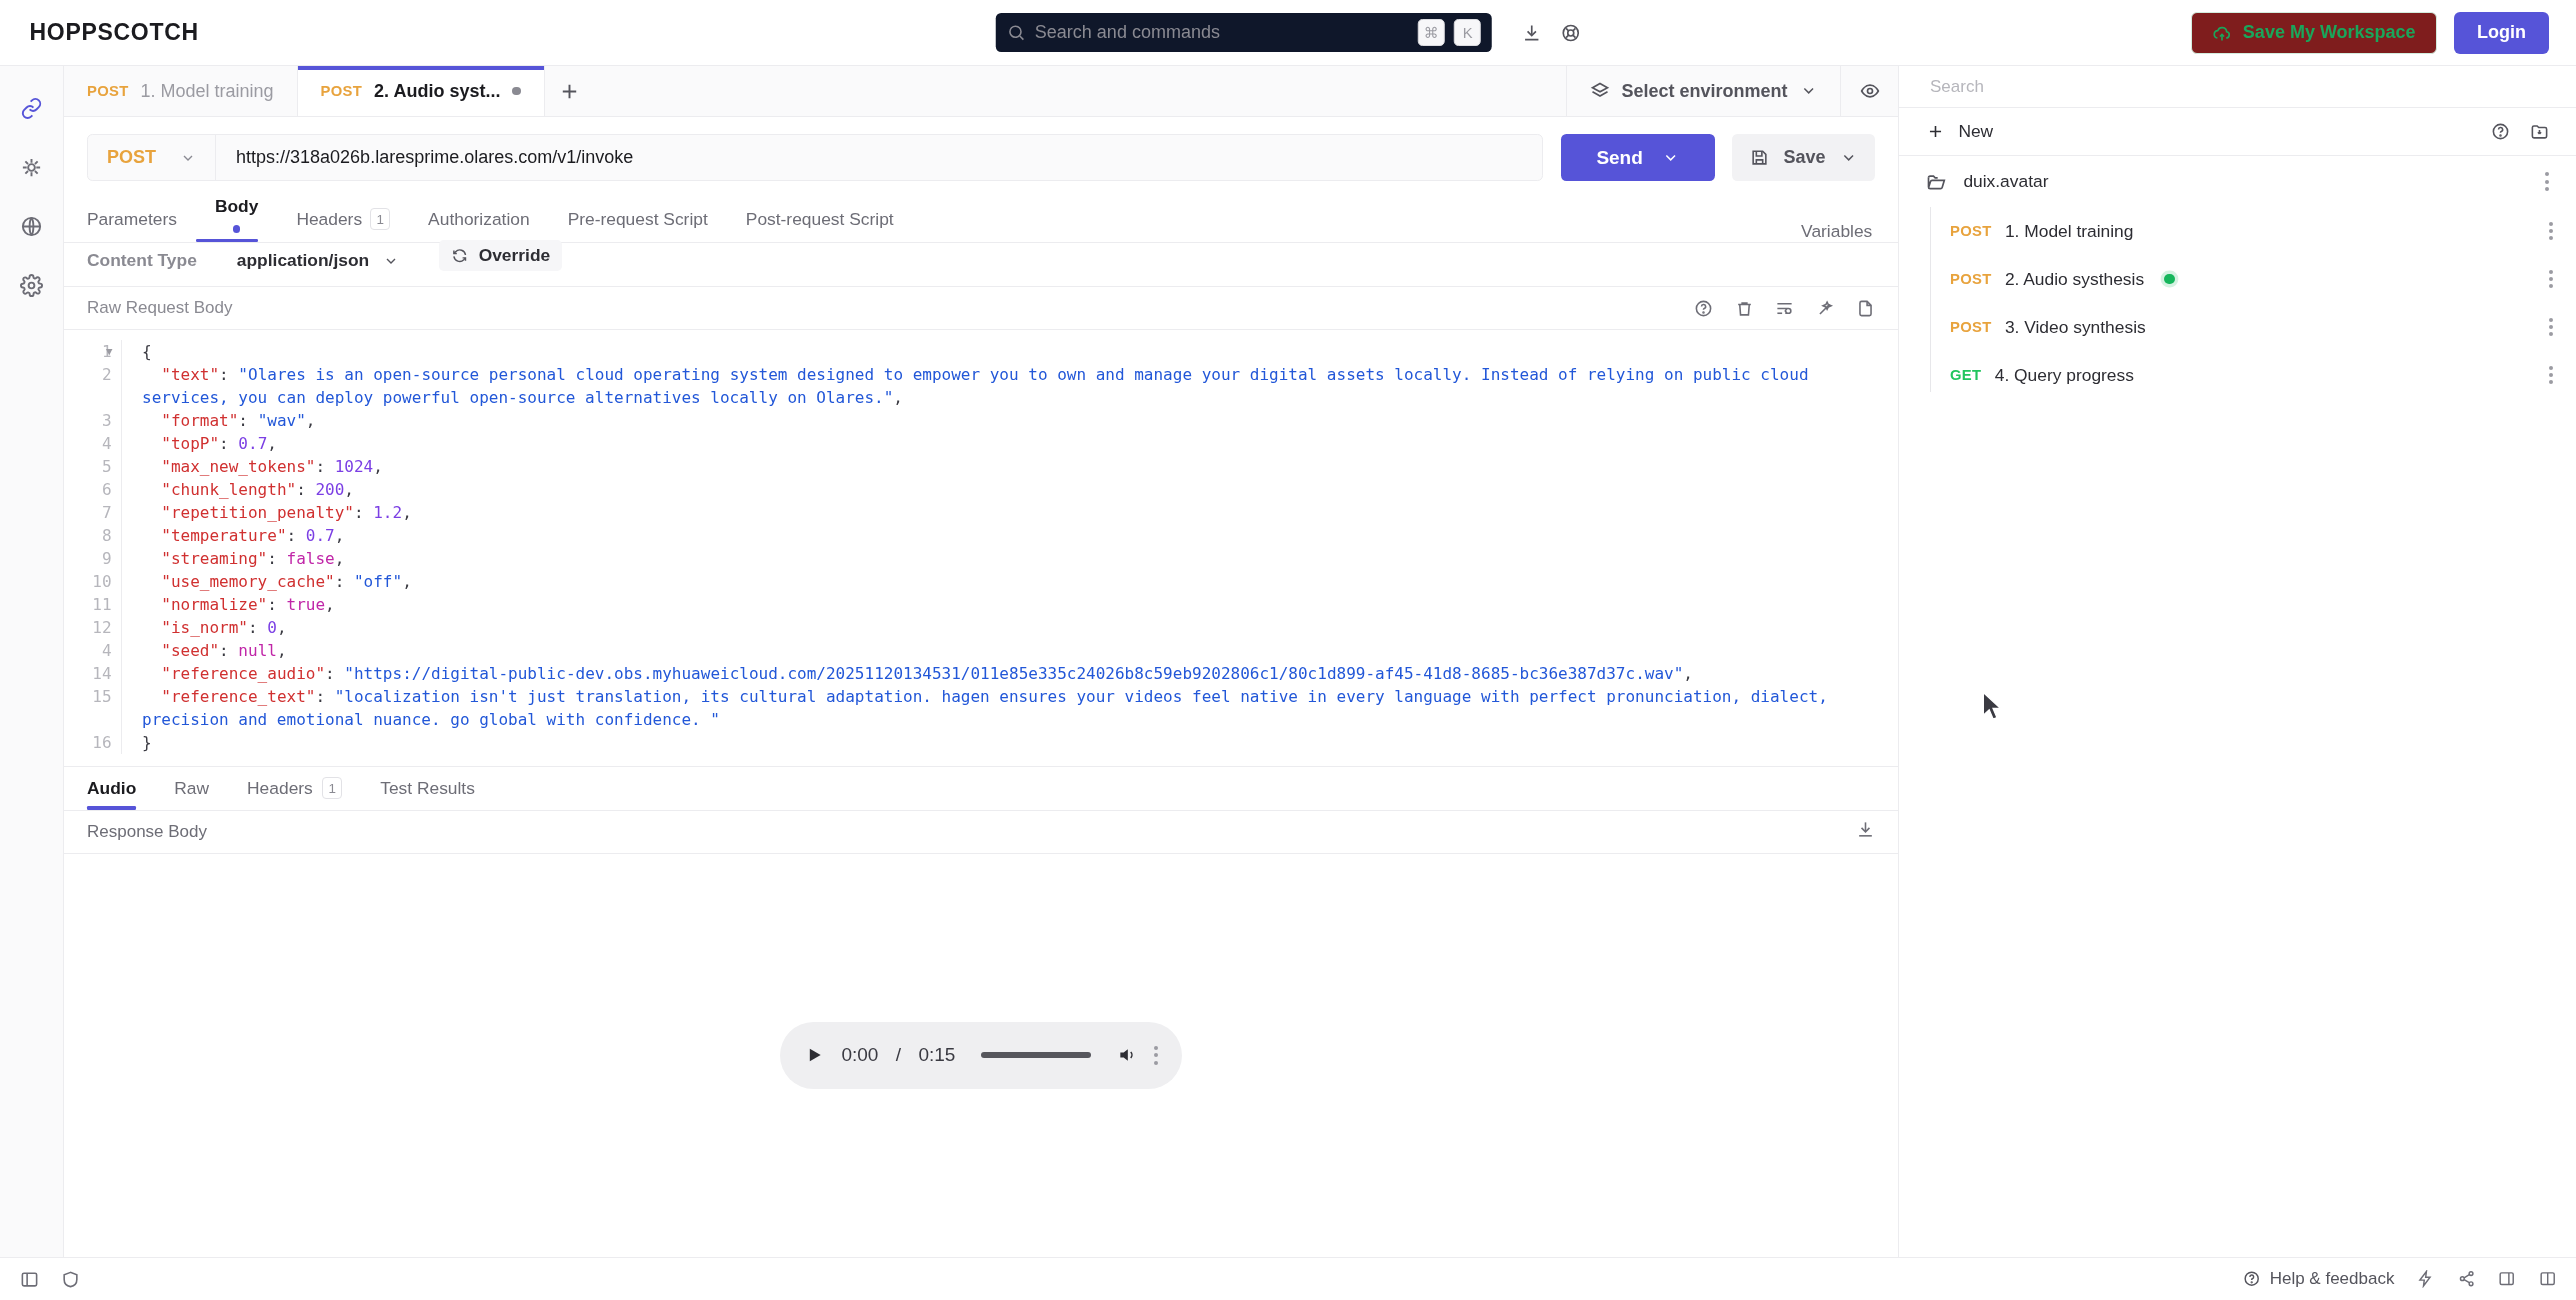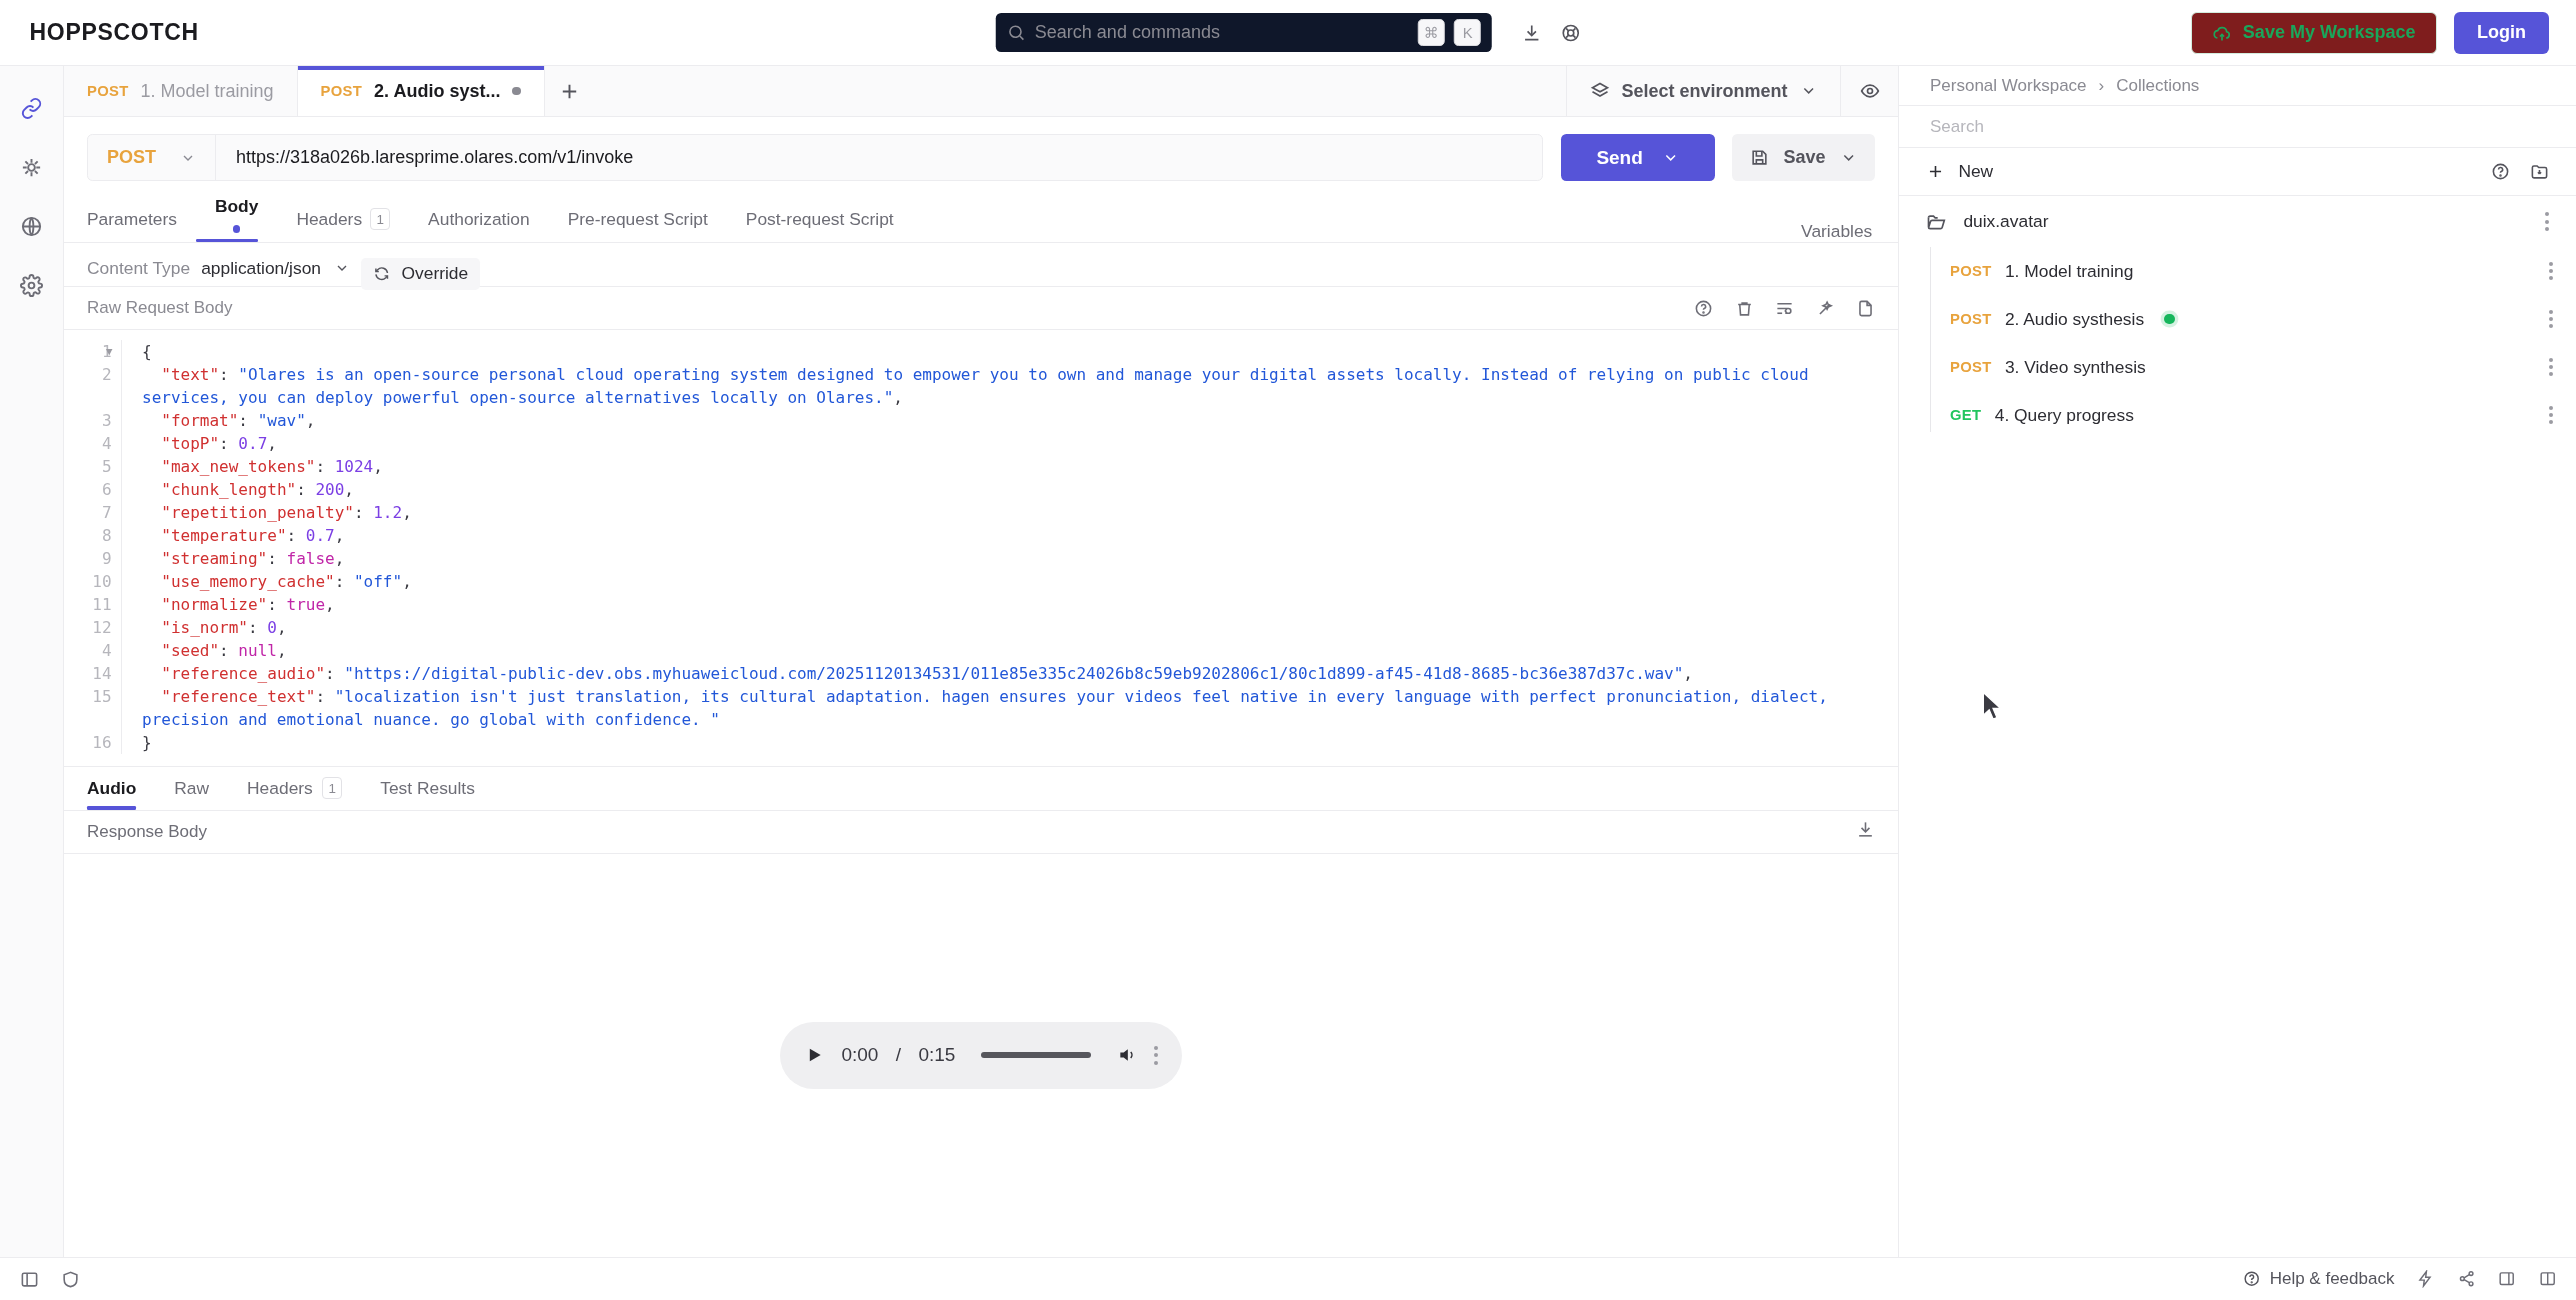--- a/index.html
+++ b/index.html
@@ -150,22 +150,22 @@
   .rqt .bluedot { width: 7.4px; height: 7.4px; border-radius: 50%; background: #5654d8; }
   .cnt-badge {
     min-width: 20px; height: 21.5px; border: 0.7px solid #e2e2e6; border-radius: 4px;
     display: flex; align-items: center; justify-content: center;
     font-size: 13.4px; color: #8a8a92; padding: 0 4px;
   }
   .rqt-right { margin-left: auto; font-size: 17.4px; color: #6d6d76; padding-right: 2.7px; }
 
   
   .ctrow {
-    display: flex; align-items: flex-start; gap: 11px;
-    padding: 14.8px 23px; border-bottom: 0.7px solid #ececef; height: 44px;
+    display: flex; align-items: flex-end; gap: 40px;
+    padding: 14.8px 23px; border-bottom: 0.7px solid #ececef; height: 44px; font-weight: bold;
   }
   .ct-label { font-size: 17.4px; color: #8a8a92; }
   .ct-val { display: flex; align-items: center; gap: 13.4px; font-size: 17.4px; color: #2d2d33; }
   .ct-override {
     display: flex; align-items: center; gap: 10.7px; background: #f6f6f8;
     border-radius: 4.7px; padding: 5.4px 12px; font-size: 17.4px; color: #2d2d33;
   }
 
   
   .rbhead {
@@ -591,25 +591,20 @@
             <i></i>
             <i></i>
             <i></i>
           </span>
       </div>
     </div>
 
   </div>
 
   <div class="rside">
-    <div class="crumbs">
-      <span>Personal Workspace</span>
-      <span>›</span>
-      <span>Collections</span>
-    </div>
     <div class="side-search">
       <span>Search</span>
     </div>
     <div class="side-actions">
       <span class="side-new">
         <span class="ico">
           <svg width="19" height="19" viewBox="0 0 24 24" fill="none" stroke="#2d2d33" stroke-width="2">
               <path d="M12 5v14M5 12h14"></path>
             </svg>
         </span>

